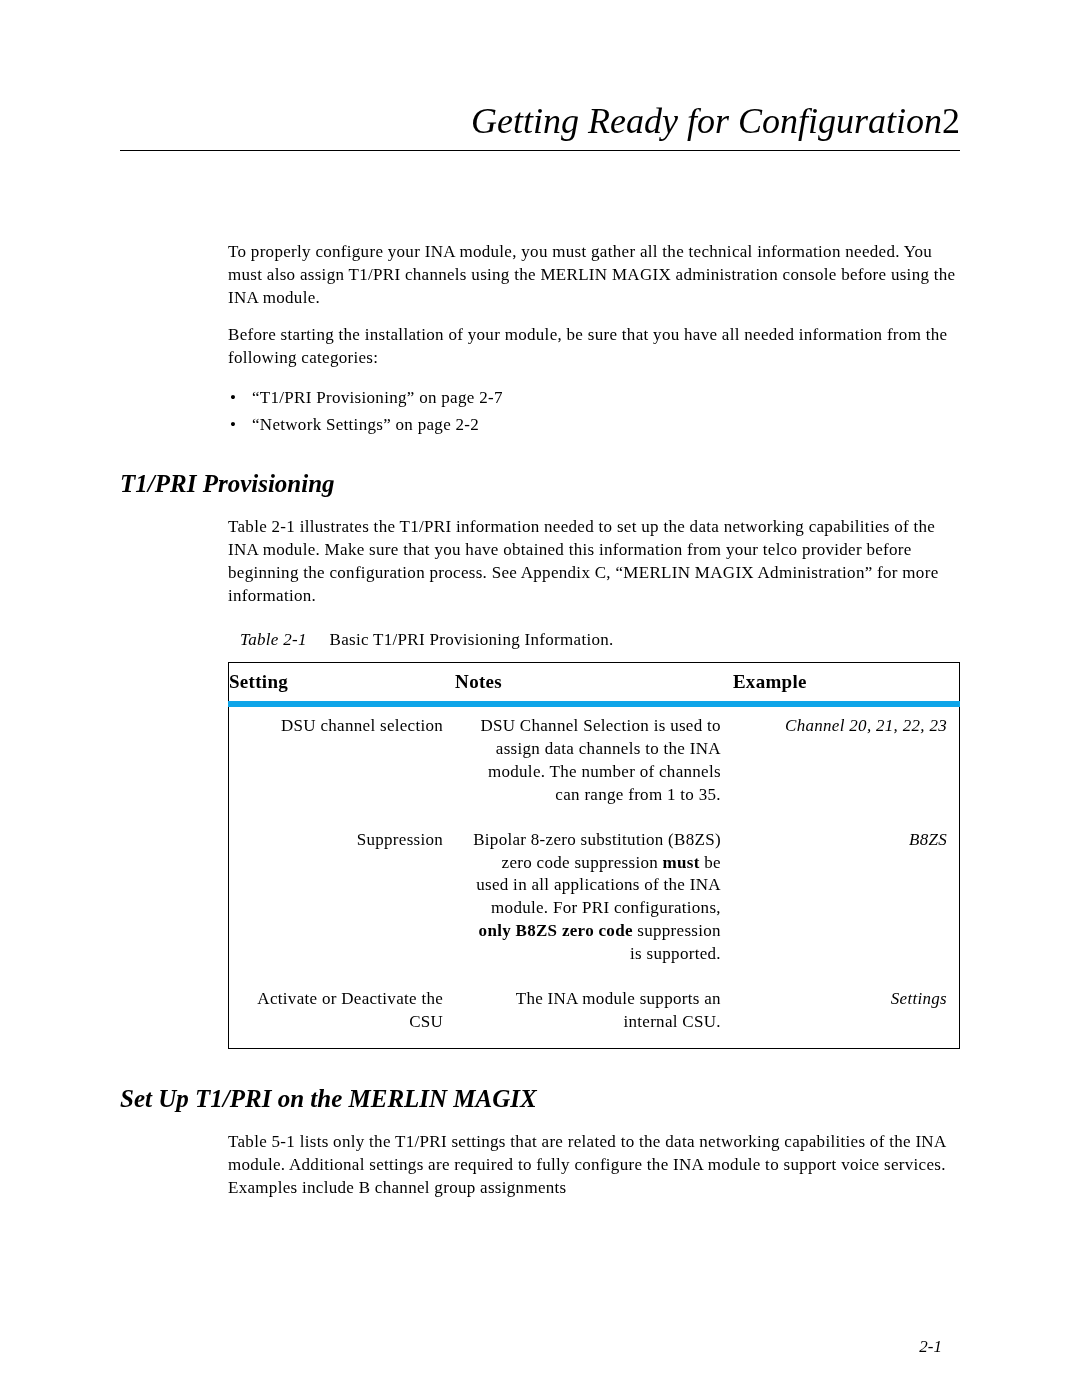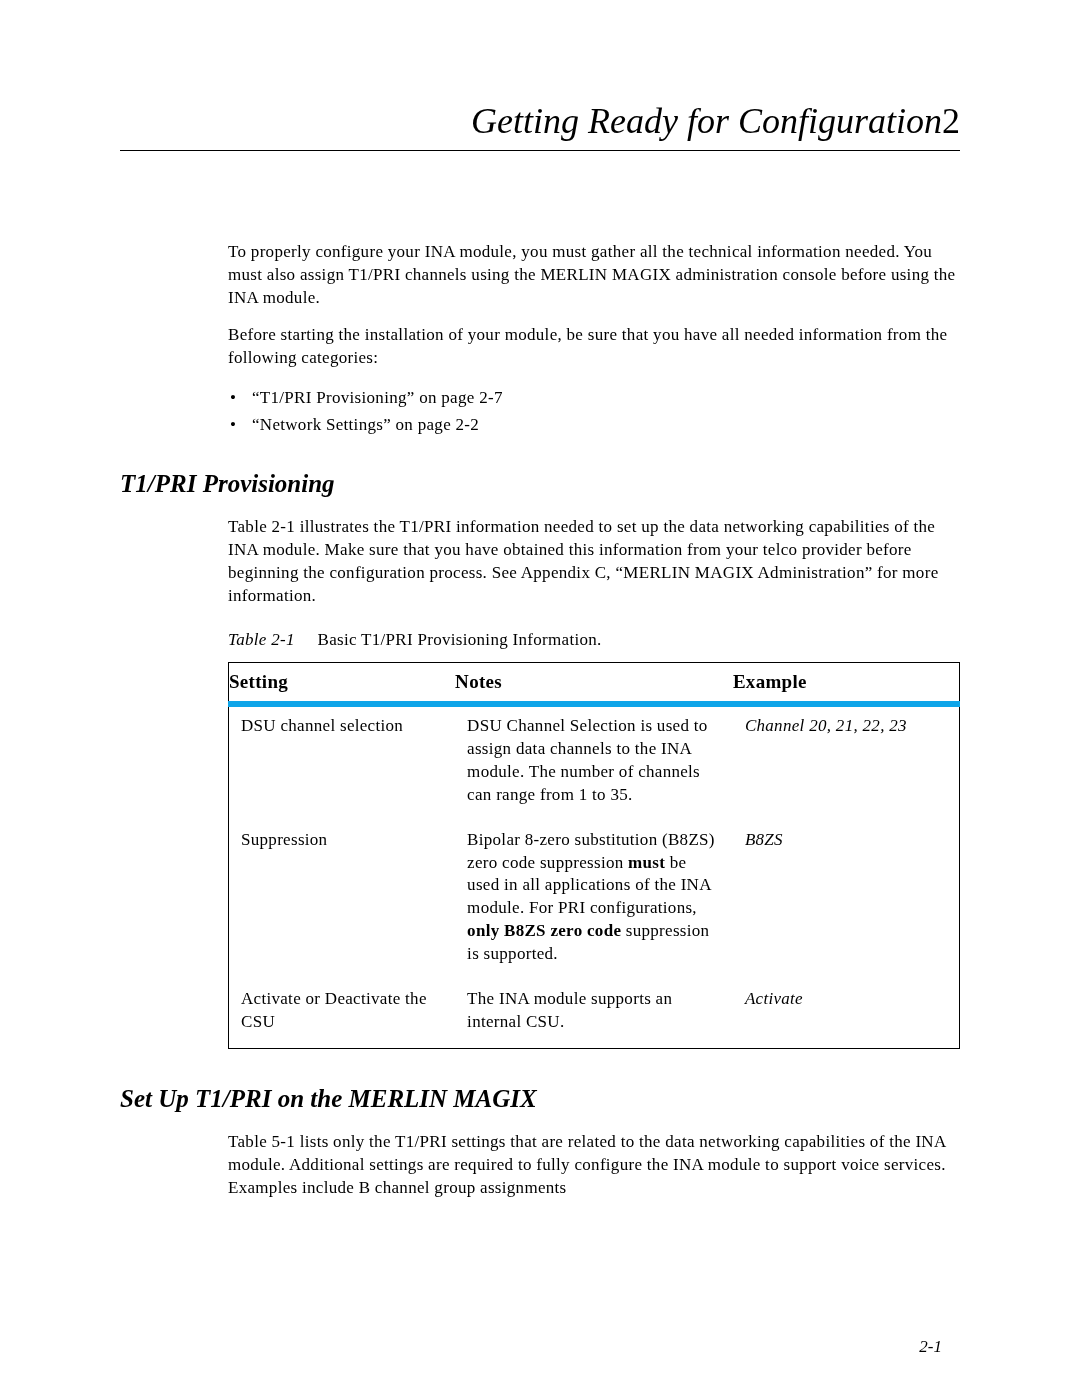--- a/index.html
+++ b/index.html
@@ -71,20 +71,21 @@
     font-weight: 700;
     font-size: 25px;
     margin-top: 36px;
     margin-bottom: 18px;
   }
   .table-caption {
     font-size: 17px;
     letter-spacing: 0.3px;
     margin-top: 22px;
     margin-bottom: 12px;
+    margin-left: 12px;
   }
   .table-caption-label {
     font-style: italic;
   }
   table.prov {
     width: 100%;
     border-collapse: collapse;
     border-left: 1px solid #000;
     border-right: 1px solid #000;
     margin-bottom: 8px;
@@ -98,20 +99,21 @@
     border-bottom: 6px solid #0ea5e9;
     padding: 8px 0;
     vertical-align: top;
   }
   table.prov td {
     font-size: 17px;
     letter-spacing: 0.3px;
     line-height: 1.35;
     padding: 8px 12px 14px 12px;
     vertical-align: top;
+    text-align: right;
   }
   table.prov tbody tr:last-child td {
     border-bottom: 1px solid #000;
   }
   table.prov tbody tr.last-row td {
     border-bottom: 1.5px solid #000;
   }
   .col-setting { width: 31%; }
   .col-notes   { width: 38%; }
   .col-example { width: 31%; }
@@ -172,21 +174,21 @@
         <tr>
           <td>Suppression</td>
           <td>
             <span>Bipolar 8-zero substitution (B8ZS) zero code suppression </span><span class="bold">must</span><span> be used in all applications of the INA module. For PRI configurations, </span><span class="bold">only B8ZS zero code</span><span> suppression is supported.</span>
           </td>
           <td class="example-italic">B8ZS</td>
         </tr>
         <tr class="last-row">
           <td>Activate or Deactivate the CSU</td>
           <td>The INA module supports an internal CSU.</td>
-          <td class="example-italic">Activate</td>
+          <td class="example-italic">Settings</td>
         </tr>
       </tbody>
     </table>
   </div>
 
   <h3 class="subsection-heading">Set Up T1/PRI on the MERLIN MAGIX</h3>
 
   <div class="body-block">
     <p class="para">Table 5-1 lists only the T1/PRI settings that are related to the data networking capabilities of the INA module. Additional settings are required to fully configure the INA module to support voice services. Examples include B channel group assignments</p>
   </div>

